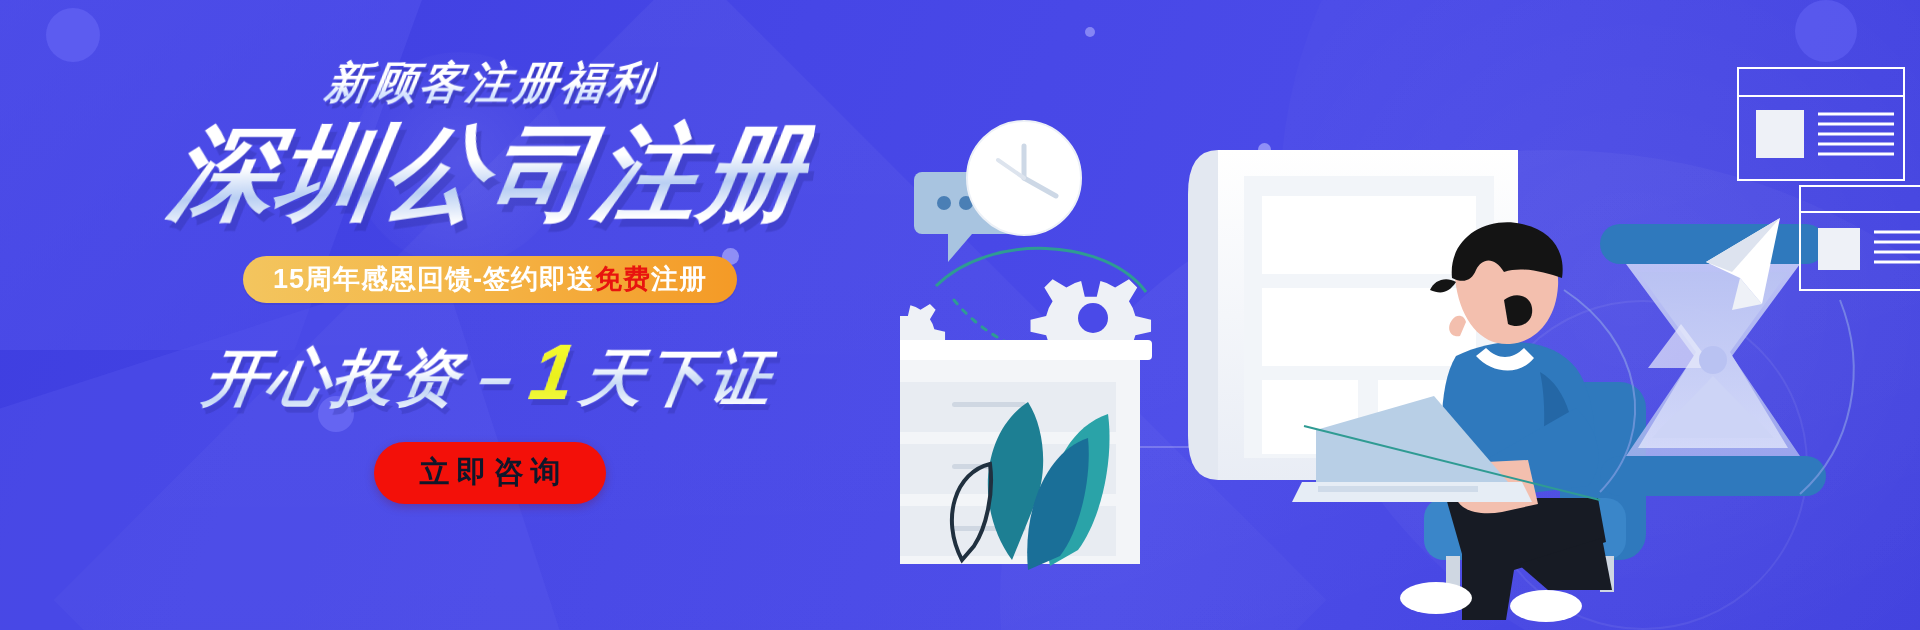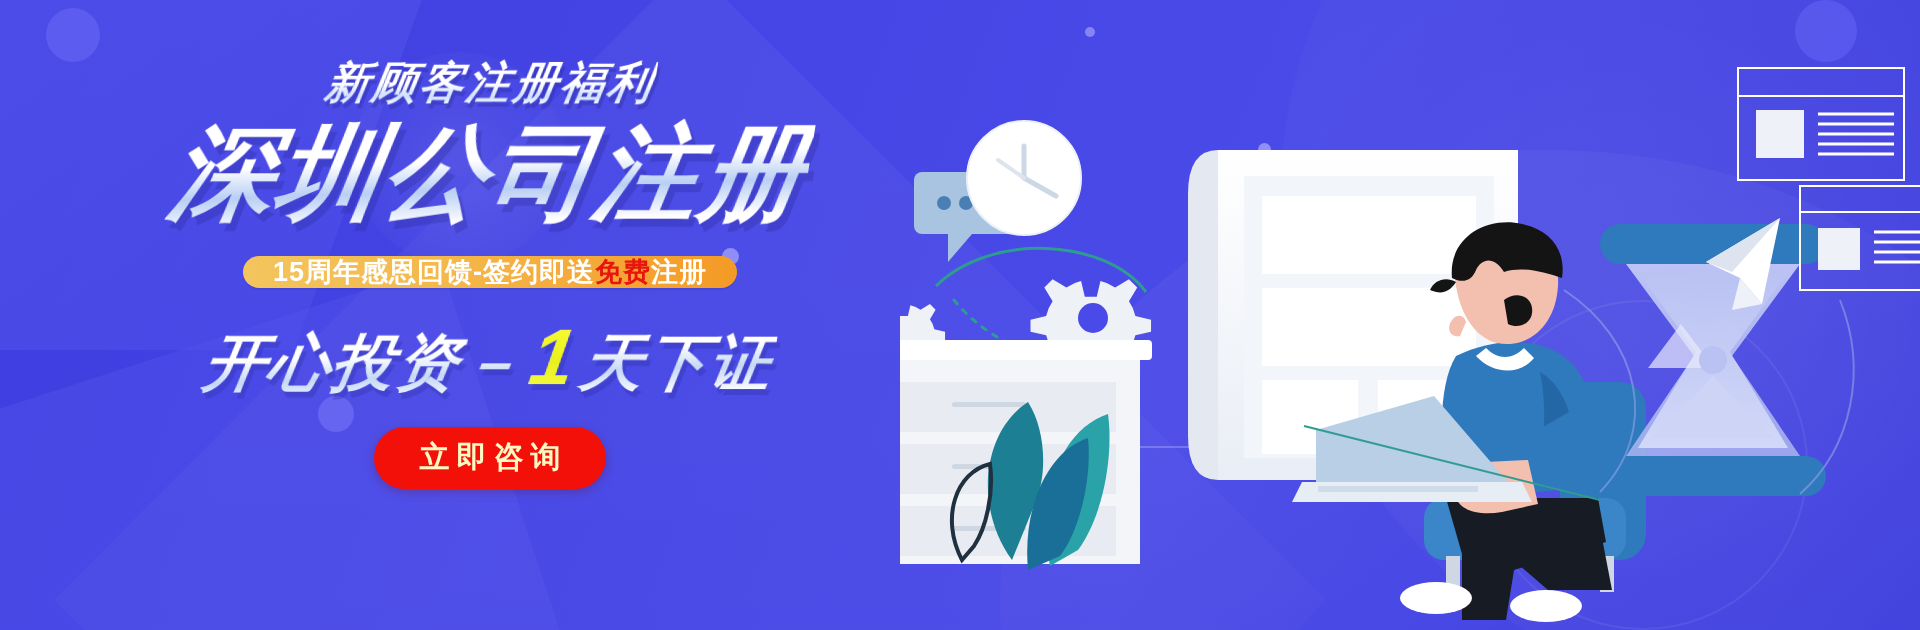--- a/index.html
+++ b/index.html
@@ -86,21 +86,21 @@
     background:linear-gradient(178deg,#ffffff 0%,#ffffff 40%,#b9cff3 62%,#ffffff 86%,#ffffff 100%);
     -webkit-background-clip:text; background-clip:text; color:transparent;
     -webkit-text-fill-color:transparent;
     filter:drop-shadow(6px 8px 0 rgba(40,40,150,.30));
     transform:skewX(-9deg);
     white-space:nowrap;
   }
 
   .pill {
     margin-top:24px;
-    height:32px; padding:0 30px;
+    height:47px; padding:0 30px;
     display:flex; align-items:center; justify-content:flex-start;
     border-radius:24px;
     background:linear-gradient(90deg,#f3c55e 0%,#f4b84b 40%,#f49a26 100%);
     box-shadow:0 2px 0 rgba(30,30,120,.12);
     white-space:nowrap;
   }
   .pill span { font-size:27px; font-weight:bold; color:#ffffff; letter-spacing:1px; }
   .pill .accent { color:#e8140f; }
 
   .tagline {
@@ -118,21 +118,21 @@
     -webkit-background-clip:text; background-clip:text;
     -webkit-text-fill-color:transparent; color:transparent;
     font-size:78px; padding:0 6px;
   }
 
   .cta {
     margin-top:22px;
     width:232px; height:62px; border:none; cursor:pointer;
     border-radius:31px;
     background:#f31009;
-    color:#fef9c3; font-size:30px; font-weight:bold; letter-spacing:7px;
+    color:#0f172a; font-size:30px; font-weight:bold; letter-spacing:7px;
     text-indent:7px;
     font-family:"Liberation Sans","DejaVu Sans",sans-serif;
     box-shadow:0 3px 10px rgba(120,0,0,.25);
   }
 
   
   .art { position:absolute; right:0; top:0; width:1020px; height:630px; }
   .art svg { display:block; width:100%; height:100%; }
 </style>
 </head>

